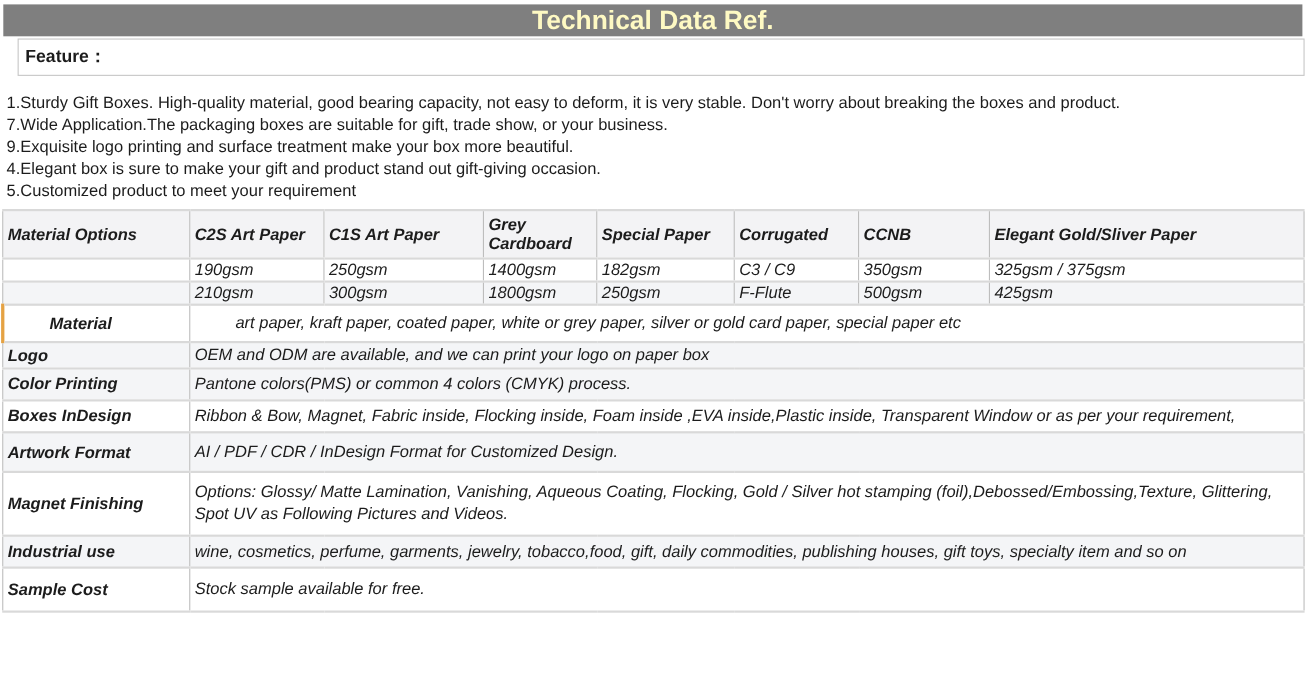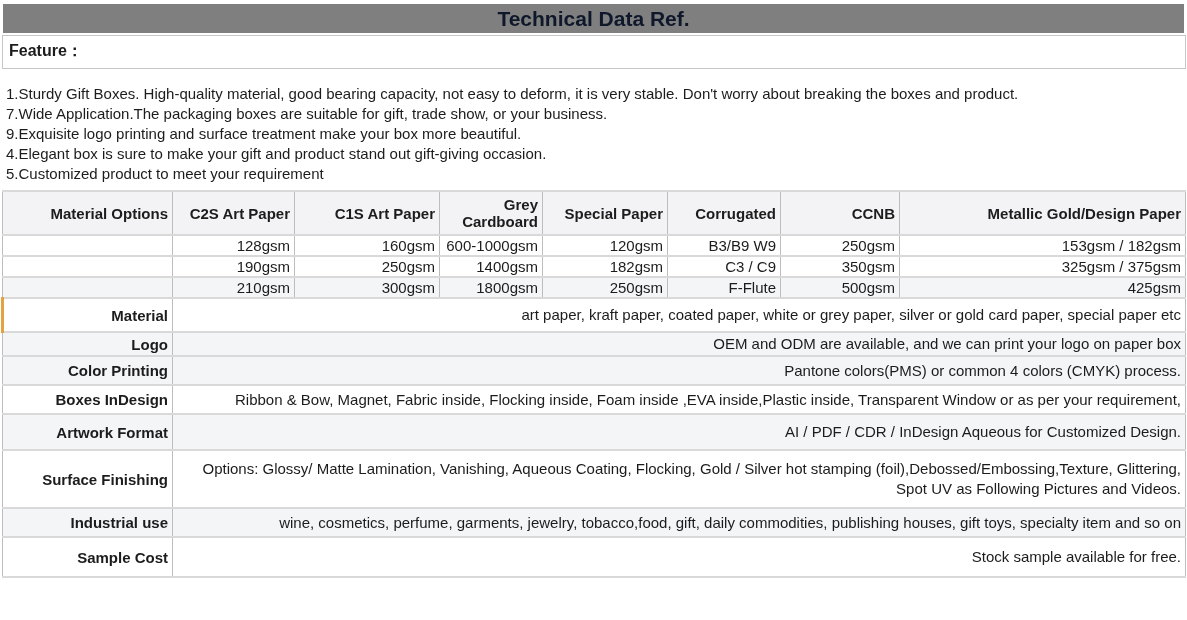--- a/index.html
+++ b/index.html
@@ -3,39 +3,39 @@
 <meta charset="utf-8">
 <style>
   html, body { margin:0; padding:0; }
   body {
     width:1187px; height:620px; overflow:hidden;
     background:#ffffff; color:#1c1c1c;
     font-family:"Liberation Sans", sans-serif;
   }
   .banner {
     margin:4px 3px 0 3px; height:29px; background:#7f7f7f;
-    color:#0f172a; font-weight:bold; font-size:21px;
+    color:#fef9c3; font-weight:bold; font-size:24px;
     text-align:center; line-height:29px;
   }
   .feature-box {
-    margin:2px 1px 0 2px; border:1px solid #c6c6c6;
+    margin:2px 1px 0 16px; border:1px solid #c6c6c6;
     padding:5px 6px 6px 6px;
   }
   .feature-heading { font-weight:bold; font-size:16px; }
   .feature-list { padding:15px 0 0 6px; font-size:15px; }
   .feature-list div { line-height:20px; white-space:nowrap; }
 
   table.spec {
     border-collapse:collapse; table-layout:fixed;
     width:1185px; margin:6px 0 0 1px; font-size:15px;
   }
   .spec td, .spec th {
     border-left:1px solid #bdbdbd; border-right:1px solid #bdbdbd;
     border-top:2px solid #d9d9d9; border-bottom:2px solid #d9d9d9;
-    padding:1px 4px; vertical-align:middle; text-align:right; overflow:hidden;
+    padding:1px 4px; vertical-align:middle; text-align:left; overflow:hidden;font-style:italic;
   }
   .spec th { font-weight:bold; background:#f3f3f5; }
   tr.stripe td { background:#f4f5f7; }
   tr.hdr th { height:40px; }
   tr.gsm td { height:17px; }
   tr.r-material td  { height:30px;padding-left:41px; }
   tr.r-material td:first-child { border-left:3px solid #e5a243; }
   tr.r-logo td      { height:20px;margin-top:20px; }
   tr.r-size td      { height:25px; }
   tr.r-color td     { height:25px;margin-left:17px; }
@@ -77,31 +77,21 @@
   </colgroup>
   <tbody>
       <tr class="hdr">
     <th>Material Options</th>
     <th>C2S Art Paper</th>
     <th>C1S Art Paper</th>
     <th>Grey Cardboard</th>
     <th>Special Paper</th>
     <th>Corrugated</th>
     <th>CCNB</th>
-    <th>Metallic Gold/Design Paper</th>
-  </tr>
-  <tr class="gsm">
-    <td></td>
-    <td>128gsm</td>
-    <td>160gsm</td>
-    <td>600-1000gsm</td>
-    <td>120gsm</td>
-    <td>B3/B9 W9</td>
-    <td>250gsm</td>
-    <td>153gsm / 182gsm</td>
+    <th>Elegant Gold/Sliver Paper</th>
   </tr>
   <tr class="gsm">
     <td></td>
     <td>190gsm</td>
     <td>250gsm</td>
     <td>1400gsm</td>
     <td>182gsm</td>
     <td>C3 / C9</td>
     <td>350gsm</td>
     <td>325gsm / 375gsm</td>
@@ -128,24 +118,24 @@
   <tr class="r-color stripe">
     <td class="spec-label">Color Printing</td>
     <td class="spec-value" colspan="7">Pantone colors(PMS) or common 4 colors (CMYK) process.</td>
   </tr>
   <tr class="r-boxes">
     <td class="spec-label">Boxes InDesign</td>
     <td class="spec-value" colspan="7">Ribbon &amp; Bow, Magnet, Fabric inside, Flocking inside, Foam inside ,EVA inside,Plastic inside, Transparent Window or as per your requirement,</td>
   </tr>
   <tr class="r-artwork stripe">
     <td class="spec-label">Artwork Format</td>
-    <td class="spec-value" colspan="7">AI / PDF / CDR / InDesign Aqueous for Customized Design.</td>
+    <td class="spec-value" colspan="7">AI / PDF / CDR / InDesign Format for Customized Design.</td>
   </tr>
   <tr class="r-surface">
-    <td class="spec-label">Surface Finishing</td>
+    <td class="spec-label">Magnet Finishing</td>
     <td class="spec-value" colspan="7">Options: Glossy/ Matte Lamination, Vanishing, Aqueous Coating, Flocking, Gold / Silver hot stamping (foil),Debossed/Embossing,Texture, Glittering, Spot UV as Following Pictures and Videos.</td>
   </tr>
   <tr class="r-industrial stripe">
     <td class="spec-label">Industrial use</td>
     <td class="spec-value" colspan="7">wine, cosmetics, perfume, garments, jewelry, tobacco,food, gift, daily commodities, publishing houses, gift toys, specialty item and so on</td>
   </tr>
   <tr class="r-sample">
     <td class="spec-label">Sample Cost</td>
     <td class="spec-value" colspan="7">Stock sample available for free.</td>
   </tr>

